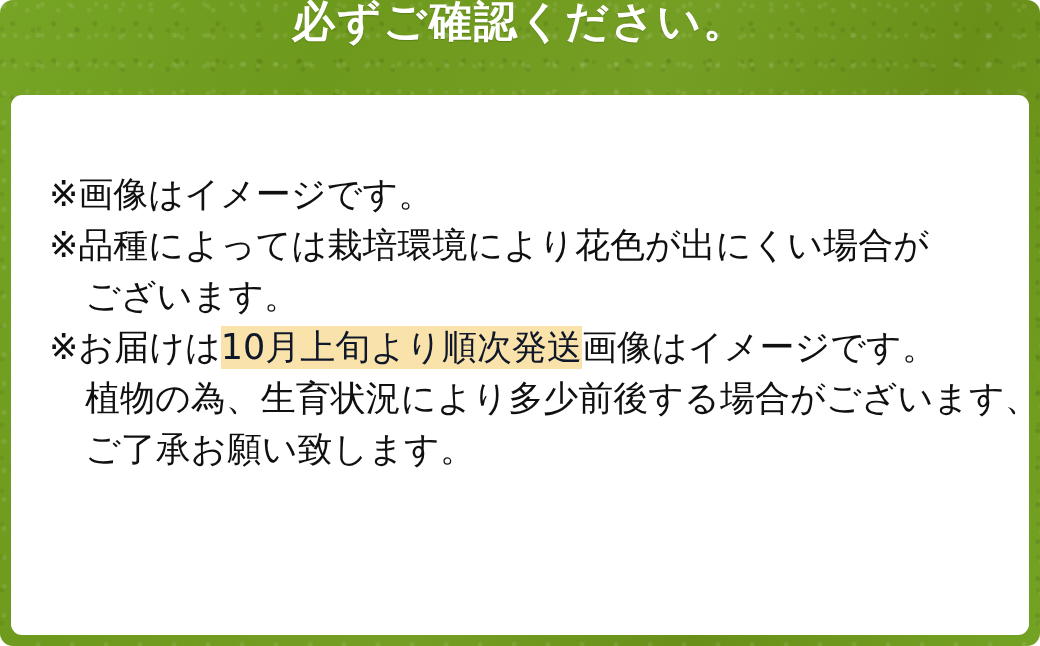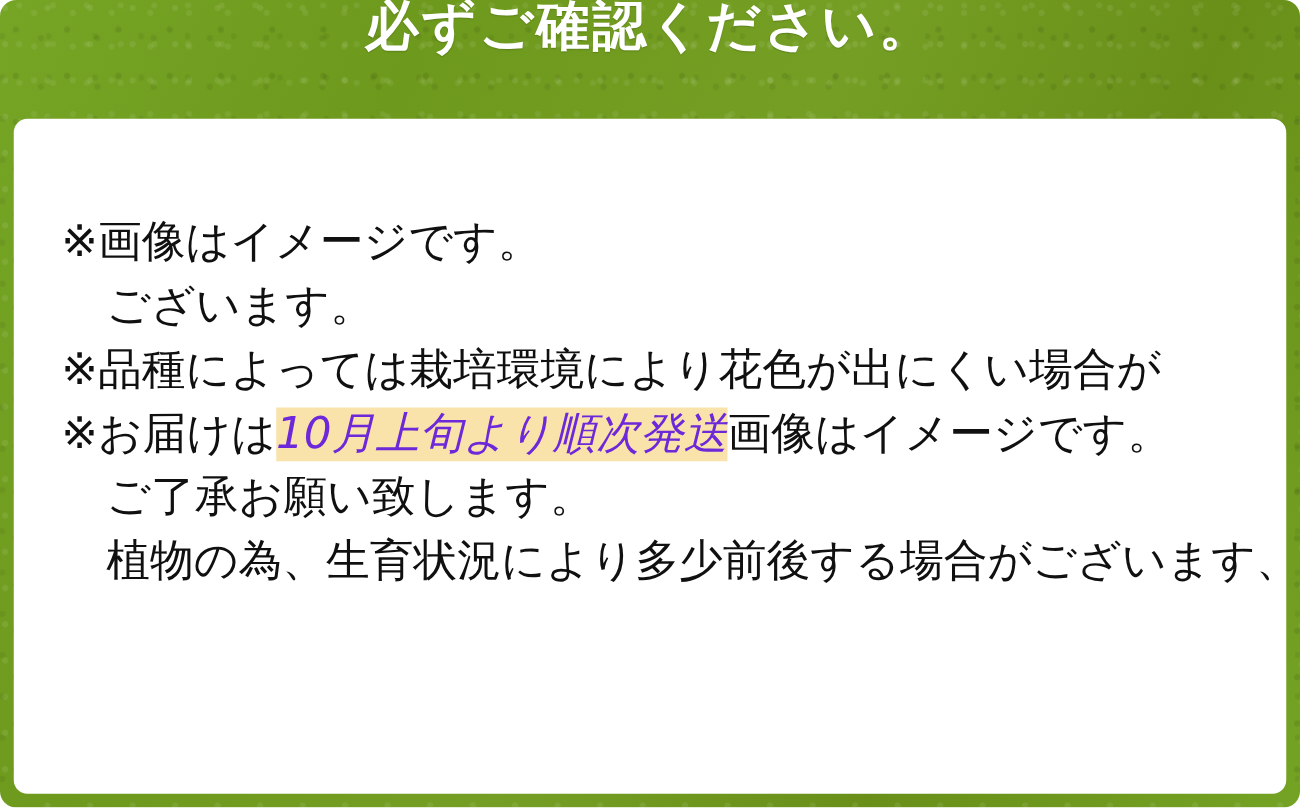--- a/index.html
+++ b/index.html
@@ -82,44 +82,43 @@
     display: block;
     height: 51px;
   }
 
   .line.indent {
     padding-left: 36px;
   }
 
   .hl {
     background-color: #f9e3ab;
-    color: #6d28d9;
+    color: #0f172a;
     padding: 1px 0 2px 0;
     box-decoration-break: clone;
-    font-style: italic;
     -webkit-box-decoration-break: clone;
   }
 
   .mark {
     color: #101010;
   }
 </style>
 </head>
 <body>
 
 <div class="notice-card">
 
   <div class="notice-header">
     <div class="notice-title">必ずご確認ください。</div>
   </div>
 
   <div class="notice-panel">
     <div class="notice-body">
         <div class="line"><span class="mark">※画像はイメージです。</span></div>
+        <div class="line"><span class="mark">※品種によっては栽培環境により花色が出にくい場合が</span></div>
         <div class="line indent"><span class="mark">ございます。</span></div>
-        <div class="line"><span class="mark">※品種によっては栽培環境により花色が出にくい場合が</span></div>
         <div class="line"><span class="mark">※お届けは</span><span class="hl">10月上旬より順次発送</span><span class="mark">画像はイメージです。</span></div>
+        <div class="line indent"><span class="mark">植物の為、生育状況により多少前後する場合がございます、</span></div>
         <div class="line indent"><span class="mark">ご了承お願い致します。</span></div>
-        <div class="line indent"><span class="mark">植物の為、生育状況により多少前後する場合がございます、</span></div>
       </div>
   </div>
 
 </div>
 
 </body></html>

